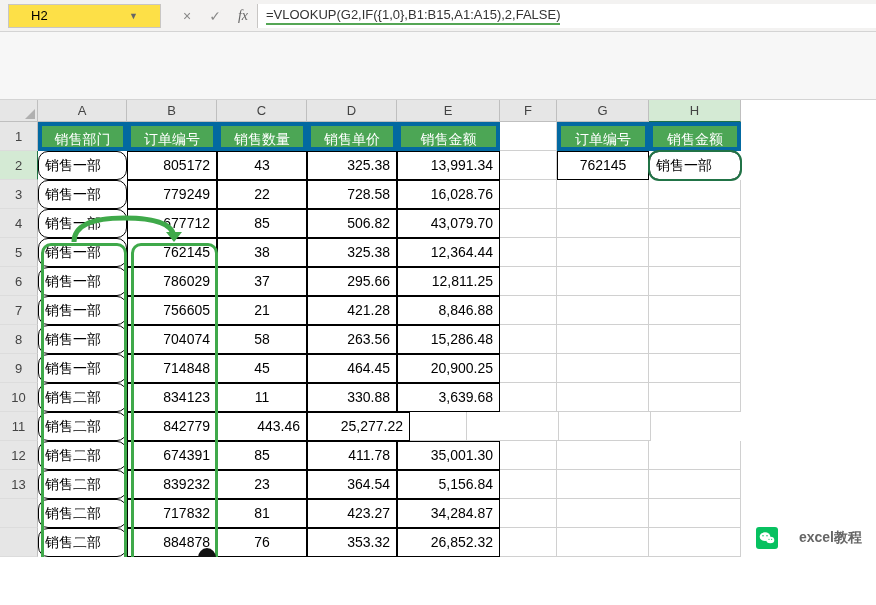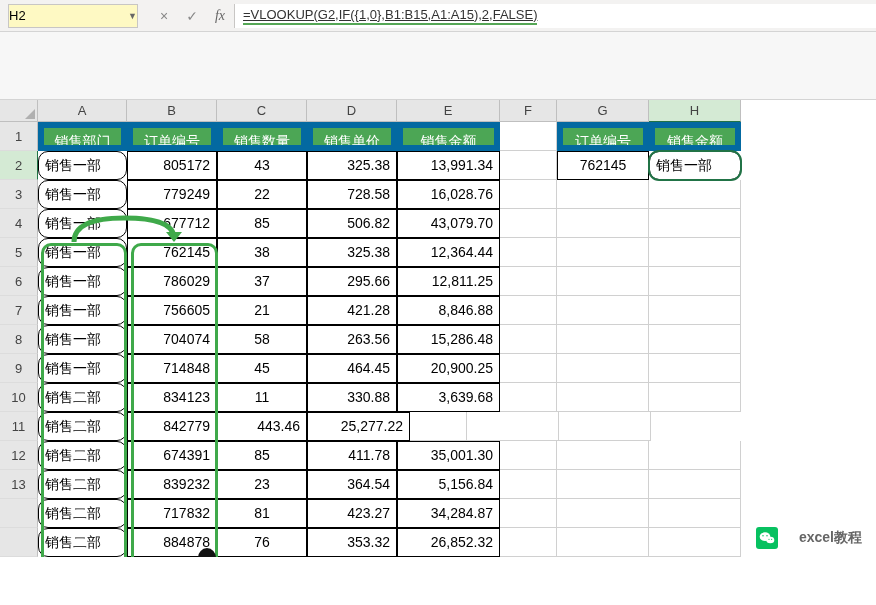--- a/index.html
+++ b/index.html
@@ -5,34 +5,34 @@
   * { box-sizing: border-box; margin: 0; padding: 0; }
   body { font-family: "Microsoft YaHei", Arial, sans-serif; background: #fff; font-size: 14px; }
   
   
   .top-area { position: relative; }
   .formula-row {
     display: flex; align-items: center; height: 32px;
     border-bottom: 1px solid #d4d4d4; background: #f3f2f1;
   }
   .name-box {
-    width: 130px; height: 24px; background: #fef9c3; border: 1px solid #c8c6c4;
-    display: flex; align-items: center; padding: 0 0; margin-left: 8px;
+    width: 153px; height: 24px; background: #fde047; border: 1px solid #c8c6c4;
+    display: flex; align-items: center; padding: 0 22px; margin-left: 8px;
     justify-content: space-between;
   }
   .name-box-text { font-size: 13px; }
   .name-box-dd { font-size: 9px; color: #666; }
   .fn-btns { display: flex; margin-left: 12px; }
   .fn-btn { width: 28px; text-align: center; color: #888; font-size: 14px; }
   .fx { font-style: italic; font-family: "Times New Roman", serif; color: #666; }
   .formula-input {
     flex: 1; background: #fff; height: 24px; padding: 0 8px;
     display: flex; align-items: center; border-left: 1px solid #c8c6c4;
   }
-  .formula-text { color: #333; font-size: 13px; text-decoration: underline; }
+  .formula-text { color: #333; font-size: 13px; }
   .formula-text-b { border-bottom: 2px solid #55a655; padding-bottom:1px;}
   .extra-bar {
     height: 68px; border-bottom: 1px solid #d4d4d4; background: #f7f7f7;
   }
   
   
   .grid-wrap { position: relative; margin-top: 0; }
   .col-h {
     border-right: 1px solid #bfbfbf; border-bottom: 1px solid #bfbfbf;
     text-align: center; font-size: 13px; color: #444; height: 22px;
@@ -57,21 +57,21 @@
   .headers-row { display: flex; }
   
   .data-row { display: flex; }
   .cell {
     height: 29px; line-height: 27px; padding: 0 6px;
     border-right: 1px solid #d0d0d0; border-bottom: 1px solid #d0d0d0;
     font-size: 14px; overflow: hidden; white-space: nowrap;
   }
   .hdr-cell {
     background: #4ca655; color: #fff; text-align: center; font-weight: 400;
-    border: 6px solid #0369a1;
+    border: 4px solid #0369a1;
   }
   .tbl-cell { border: 1px solid #000; background: #fff; }
   .tr { text-align: right; } .tc { text-align: center; } .tl { text-align: left; border-radius: 10px; }
   
   
   .wA { width: 89px; } .wB { width: 90px; } .wC { width: 90px; }
   .wD { width: 90px; } .wE { width: 103px; } .wF { width: 57px; }
   .wG { width: 92px; } .wH { width: 92px; }
   
   .sel-cell { position: relative; outline: 2px solid #217346; outline-offset: -1px; z-index: 2; }

